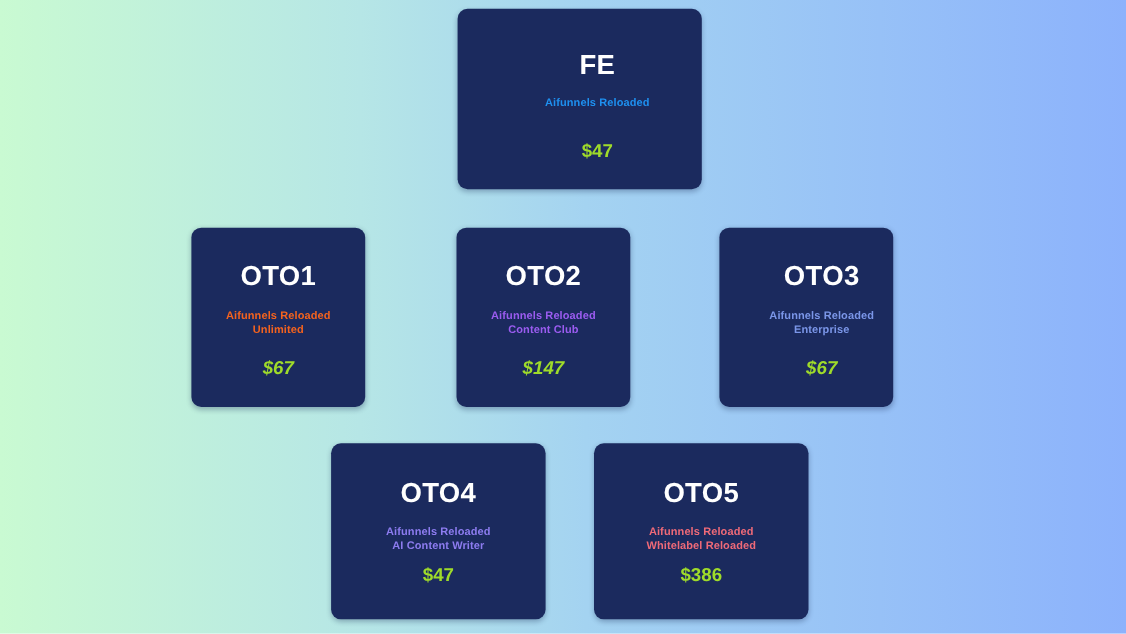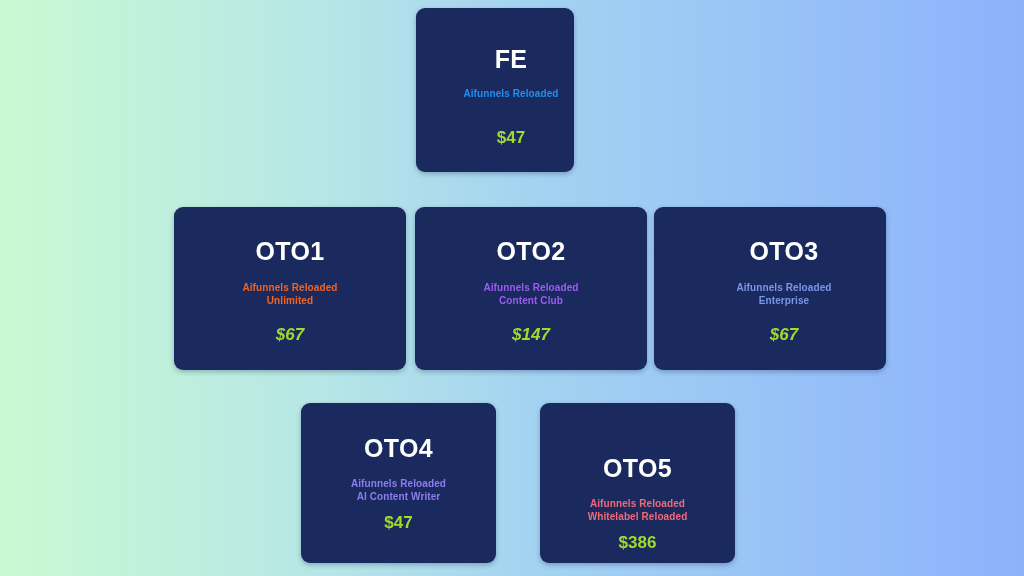--- a/index.html
+++ b/index.html
@@ -54,32 +54,32 @@
     font-size: 17px;
     font-weight: bold;
     line-height: 1;
     text-align: center;
   }
 
   
   #card-fe {
     left: 416px;
     top: 8px;
-    width: 158px;
+    width: 222px;
     height: 164px;
     padding-top: 39px;
     padding-left: 32px;
   }
   #card-fe .card-subtitle { margin-top: 15px; }
   #card-fe .card-price { margin-top: 29px; }
 
   
   .row2 {
     top: 207px;
-    width: 232px;
+    width: 158px;
     height: 163px;
     padding-top: 32px;
   }
   .row2 .card-subtitle { margin-top: 17px; }
   .row2 .card-price { margin-top: 19px; font-style: italic; }
 
   #card-oto1 { left: 174px; }
   #card-oto2 { left: 415px; }
   #card-oto3 { left: 654px; }
 
@@ -139,21 +139,21 @@
   <div class="card row3" id="card-oto4" style="background: rgb(27, 42, 94);">
     <div class="card-title" style="color: rgb(255, 255, 255); text-align: center;">OTO4</div>
     <div class="card-subtitle" style="color: rgb(141, 124, 240);">
       <div>Aifunnels Reloaded</div>
       <div>AI Content Writer</div>
     </div>
     <div class="card-price" style="color: rgb(159, 219, 42);">$47</div>
   </div>
 
   <div class="card row3" id="card-oto5" style="background: rgb(27, 42, 94);">
-    <div class="card-title" style="color: rgb(255, 255, 255); margin-top: 20px;">OTO5</div>
+    <div class="card-title" style="color: rgb(255, 255, 255);">OTO5</div>
     <div class="card-subtitle" style="color: rgb(239, 106, 120);">
       <div>Aifunnels Reloaded</div>
       <div>Whitelabel Reloaded</div>
     </div>
     <div class="card-price" style="color: rgb(159, 219, 42);">$386</div>
   </div>
 
 </div>
 
 </body></html>

